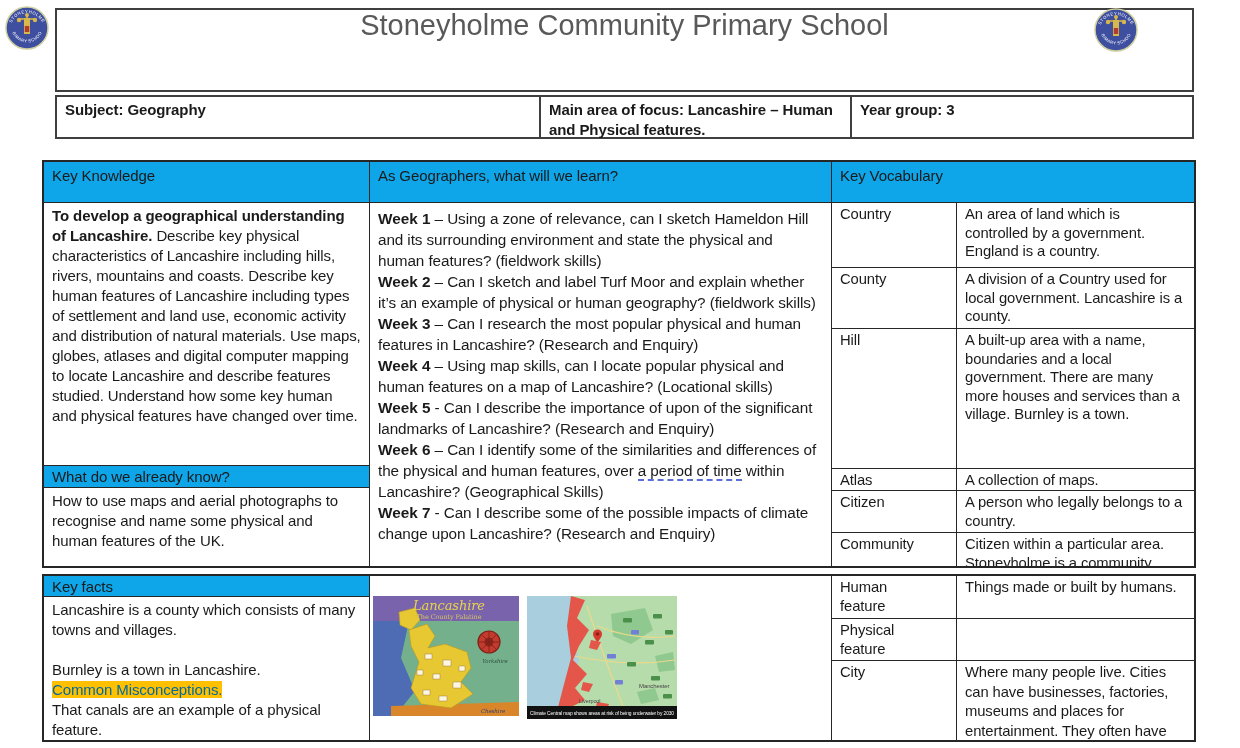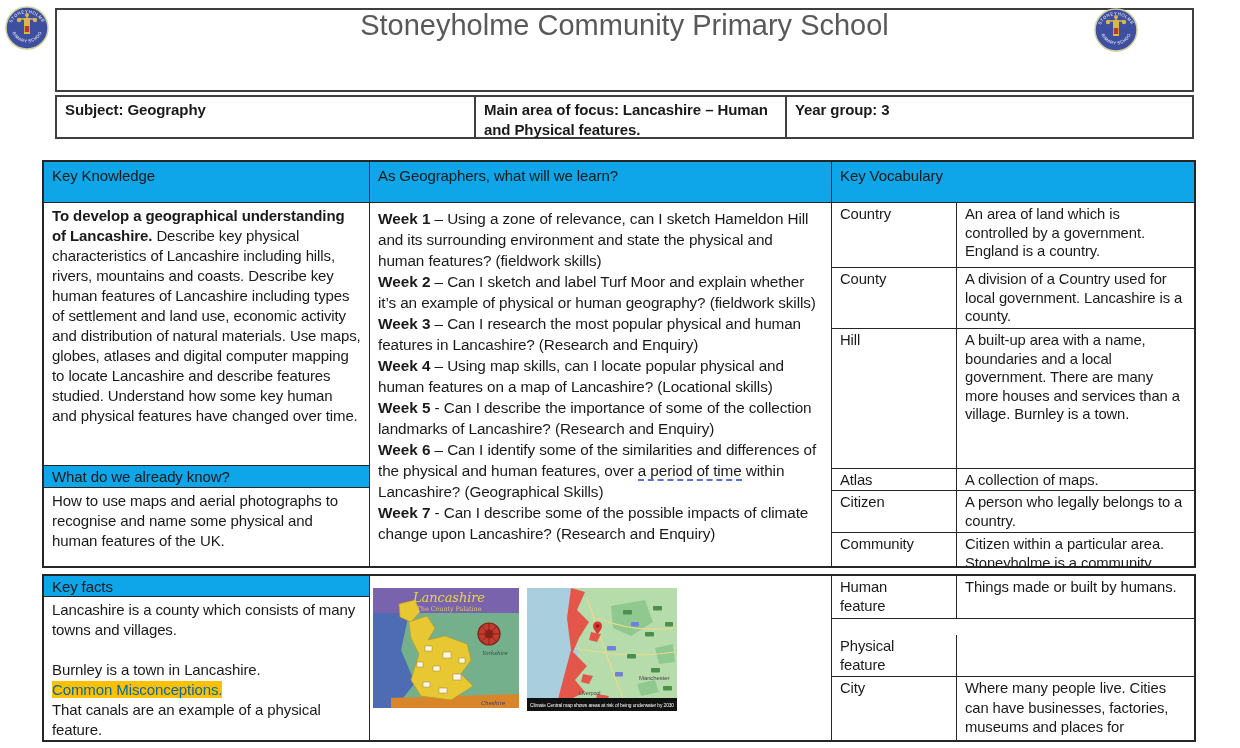--- a/index.html
+++ b/index.html
@@ -20,21 +20,21 @@
   #page-title {
     font-size:29px; color:#595959; line-height:1.05; padding-bottom:1px;
     letter-spacing:0;
   }
   
   #info-bar {
     position:absolute; left:55px; top:95px; width:1139px; height:44px;
     border:2px solid #3f3f3f; display:flex;
   }
   .info-cell { font-weight:bold; font-size:15px; line-height:20px; padding:3px 8px; }
-  #info-subject { width:419px; border-right:2px solid #3f3f3f; }
+  #info-subject { width:484px; border-right:2px solid #3f3f3f; }
   #info-focus   { width:311px; border-right:2px solid #3f3f3f; }
   #info-year    { flex:1; }
   
   .tbl { position:absolute; left:42px; width:1154px; display:flex; border:2px solid #262626; background:#fff; }
   .colA { width:326px; border-right:1.5px solid #262626; display:flex; flex-direction:column; }
   .colB { width:462px; border-right:1.5px solid #262626; display:flex; flex-direction:column; }
   .colC { flex:1; display:flex; flex-direction:column; }
   .orange { background:#0ea5e9; }
   .thead { height:41px; border-bottom:1.5px solid #262626; font-size:15px; padding:5px 8px; }
   .cell { font-size:15px; line-height:20px; padding:3px 8px; }
@@ -49,23 +49,23 @@
   #utable { top:160px; height:408px; }
   #kk-main { height:263px; border-bottom:1.5px solid #262626; }
   #kk-already-text { flex:1; }
   #weeks-cell { flex:1; font-size:15.3px; line-height:21px; padding:5px 8px; }
   .wk b { letter-spacing:0; }
   .underline-dashed { border-bottom:2px dashed #5b6fd8; }
   
   #ltable { top:574px; height:168px; }
   #facts-cell { flex:1; overflow:hidden; }
   .hl { background:#FFC000; color:#0369a1; }
-  #images-cell { flex:1; padding:12px 0 0 3px; display:flex; gap:8px; overflow:hidden; }
+  #images-cell { flex:1; padding:20px 0 0 3px; display:flex; gap:8px; overflow:hidden; }
   .rowH1 { height:43px; }
-  .rowH2 { height:42px;margin-top:16px; }
+  .rowH2 { height:42px; }
   
   .vh1{height:65px}.vh2{height:61px}.vh3{height:140px}.vh4{height:22px}.vh5{height:42px}
 </style>
 </head>
 <body>
 
 <div id="page">
 
   <svg id="logo-left" class="logo" viewBox="0 0 44 44">
     <circle cx="22" cy="22" r="21" fill="#3E4FA0" stroke="#cfcf9f" stroke-width="1.5"></circle>
@@ -133,21 +133,21 @@
       <div id="kk-already-text" class="cell">How to use maps and aerial photographs to recognise and name some physical and human features of the UK.</div>
     </div>
 
     <div class="colB">
       <div class="thead orange">As Geographers, what will we learn?</div>
       <div id="weeks-cell">
         <span class="wk"><b>Week 1</b><span> – </span><span>Using a zone of relevance, can I sketch Hameldon Hill and its surrounding environment and state the physical and human features? (fieldwork skills)</span><br></span>
         <span class="wk"><b>Week 2</b><span> – </span><span>Can I sketch and label Turf Moor and explain whether it’s an example of physical or human geography? (fieldwork skills)</span><br></span>
         <span class="wk"><b>Week 3</b><span> – </span><span>Can I research the most popular physical and human features in Lancashire? (Research and Enquiry)</span><br></span>
         <span class="wk"><b>Week 4</b><span> – </span><span>Using map skills, can I locate popular physical and human features on a map of Lancashire? (Locational skills)</span><br></span>
-        <span class="wk"><b>Week 5</b><span> - </span><span>Can I describe the importance of some of the collection landmarks of Lancashire? (Research and Enquiry)</span><br></span>
+        <span class="wk"><b>Week 5</b><span> - </span><span>Can I describe the importance of upon of the significant landmarks of Lancashire? (Research and Enquiry)</span><br></span>
         <span class="wk"><b>Week 6</b><span> – </span><span>Can I identify some of the similarities and differences of the physical and human features, over </span><span class="underline-dashed">a period of time</span><span> within Lancashire? (Geographical Skills)</span><br></span>
         <span class="wk"><b>Week 7</b><span> - </span><span>Can I describe some of the possible impacts of climate change upon Lancashire? (Research and Enquiry)</span></span>
       </div>
     </div>
 
     <div class="colC">
       <div class="thead orange">Key Vocabulary</div>
       <div class="vrow vh1">
         <div class="vterm">
             <span>Country</span>

